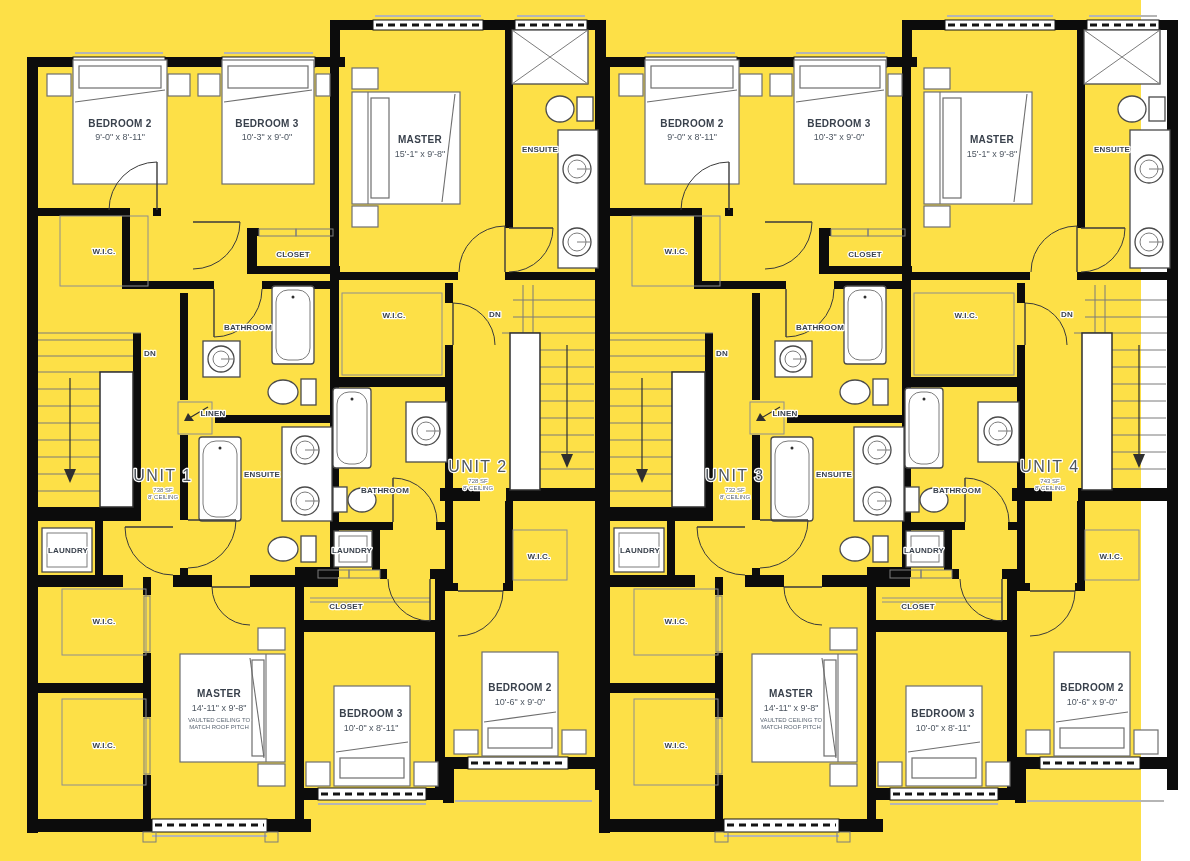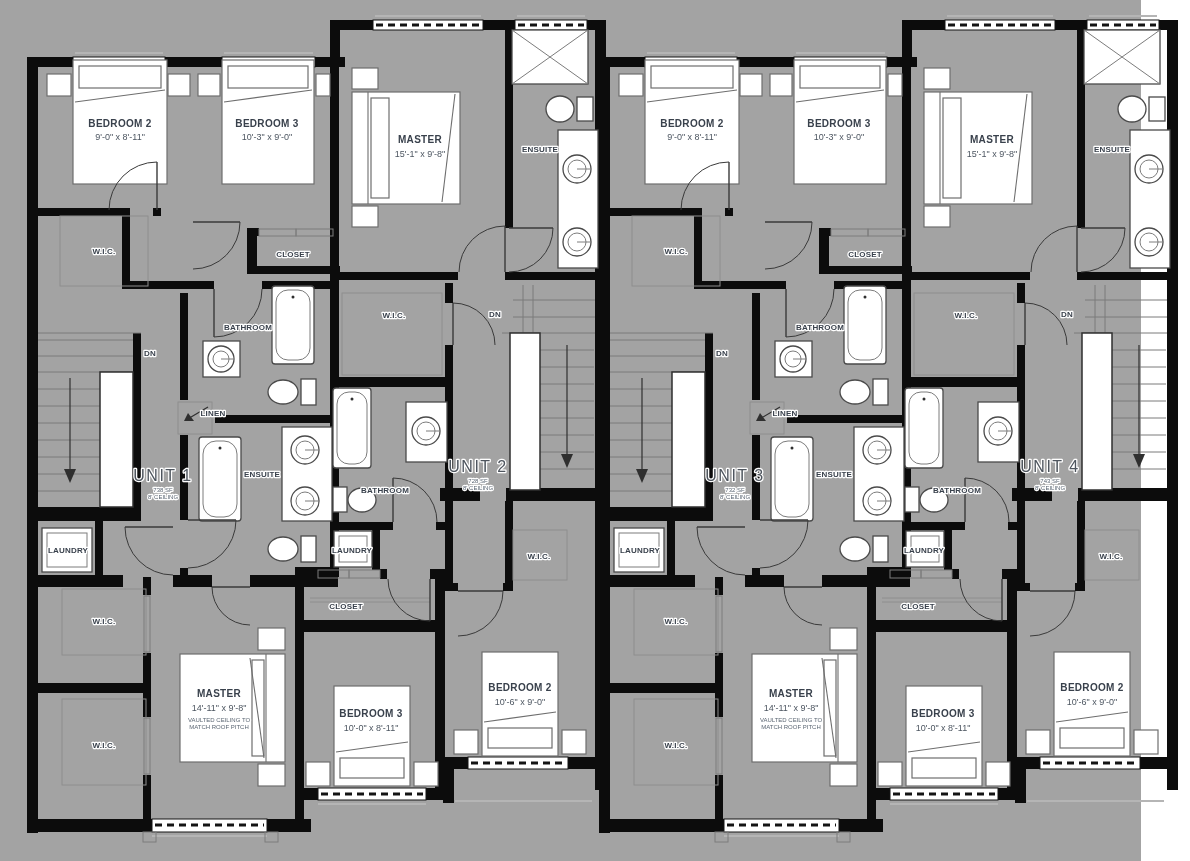--- a/index.html
+++ b/index.html
@@ -1,16 +1,16 @@
 <!DOCTYPE html>
 <html><head>
 <meta charset="utf-8">
 <style>
   html,body{margin:0;padding:0;background:#ffffff;}
-  .plan-wrap{width:1141px;height:861px;background:#a3a3a3;position:relative;}
+  .plan-wrap{width:1141px;height:861px;background:#fde047;position:relative;}
   svg{display:block;}
   .w{fill:#0c0c0c;}
   .tl{fill:none;stroke:#8e8e8e;stroke-width:1;}
   .fx{fill:#fff;stroke:#4a4a4a;stroke-width:1.3;}
   .fx2{fill:none;stroke:#7c7c7c;stroke-width:1;}
   .bed{fill:#fff;stroke:#6e6e6e;stroke-width:1.2;}
   .bedl{stroke:#6e6e6e;stroke-width:1.1;}
   .door{fill:none;stroke:#3a3a3a;stroke-width:1;}
   .leaf{stroke:#3a3a3a;stroke-width:1.4;}
   .win{fill:#fff;stroke:#141414;stroke-width:1;}

